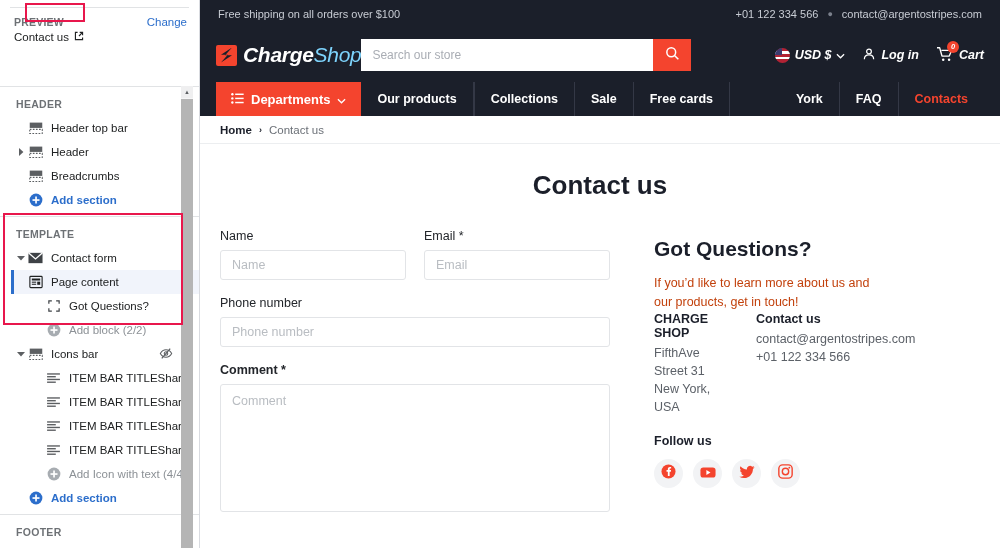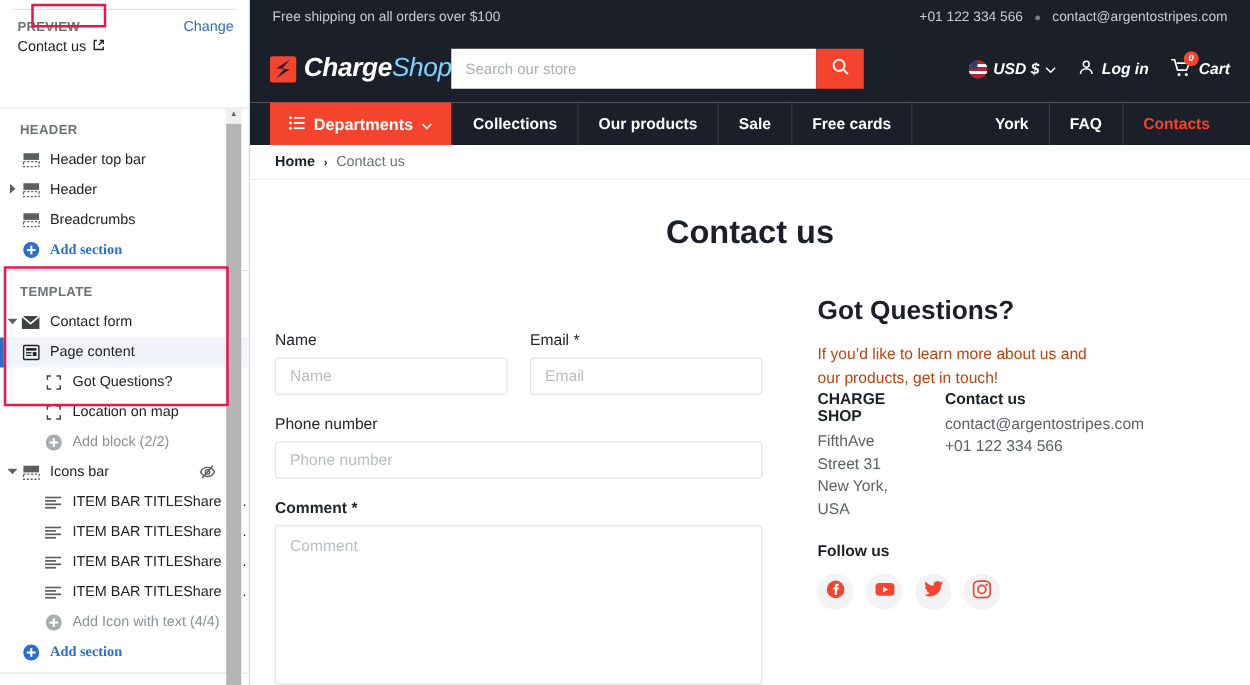--- a/index.html
+++ b/index.html
@@ -40,32 +40,32 @@
   }
   .grp-label {
     font-size: 10.5px; font-weight: 700; color: #6d7175;
     letter-spacing: .3px; padding: 11px 0 6px 16px;
   }
   .grp-sep { height: 1px; background: #e1e3e5; margin: 4px 0 0 0; }
 
   .row {
     display: flex; align-items: center; height: 24px;
     font-size: 11.5px; color: #202223; cursor: pointer;
-    padding-left: 16px; position: relative;
+    padding-left: 16px; position: relative; margin-left: 11px;
   }
   .row.indent1 { padding-left: 34px; }
   .row.selected { background: #f1f4fb; }
   .row.selected::before {
     content: ""; position: absolute; left: 0; top: 0; bottom: 0;
     width: 3px; background: #2c6ecb;
   }
   .row .ico { width: 17px; display: flex; align-items: center; justify-content: center; margin-right: 7px; flex: 0 0 17px; }
   .row .lbl { white-space: nowrap; overflow: hidden; text-overflow: ellipsis; }
   .row .lbl.muted { color: #8c9196; }
-  .row .lbl.link { color: #2c6ecb; font-weight: 600; font-family: Liberation Serif, serif; }
+  .row .lbl.link { color: #2c6ecb; font-weight: 600; }
   .caret {
     position: absolute; width: 10px; text-align: center;
     font-size: 7px; color: #5c5f62;
   }
   .caret.l0 { left: 5px; }
   .eye-off { position: absolute; right: 26px; top: 5px; }
 
   
   .hl { position: absolute; border: 2px solid #e8174c; pointer-events: none; z-index: 40; }
 
@@ -169,21 +169,21 @@
   .crumb-sep { color: #1b1f2a; font-size: 9px; font-weight: 700; }
   .crumb-cur { color: #6b7077; }
 
   .page { padding: 20px 20px 0 20px; }
   .page-title {
     text-align: center; font-size: 26px; font-weight: 700;
     color: #1b1f2a; margin: 6px 0 28px 0;
   }
   .content { display: flex; gap: 44px; padding: 0 0 0 0; }
   .form-col { width: 390px; flex: 0 0 390px; }
-  .frow { display: flex; gap: 18px; margin-top: 36px; }
+  .frow { display: flex; gap: 18px; }
   .fgroup { margin-bottom: 16px; }
   .fgroup.half { width: 186px; flex: 0 0 186px; }
   .flabel { font-size: 12.5px; color: #23262b; margin-bottom: 7px; display: block; }
   .flabel.req { font-weight: 700; }
   .finput {
     width: 100%; height: 30px; border: 1px solid #e2e4e7;
     border-radius: 3px; padding: 0 11px; font-size: 12.5px;
     color: #333; outline: none; background: #fff;
     font-family: "Liberation Sans", sans-serif;
   }
@@ -304,28 +304,20 @@
           </span>
           <span class="lbl">Page content</span>
         </div>
         <div class="row indent1">
           <span class="ico">
             <svg width="12" height="12" viewBox="0 0 14 14">
               <path d="M1 4.5V1h3.5M9.5 1H13v3.5M13 9.5V13H9.5M4.5 13H1V9.5" fill="none" stroke="#3e4246" stroke-width="1.4"></path>
             </svg>
           </span>
           <span class="lbl">Got Questions?</span>
-        </div>
-        <div class="row indent1">
-          <span class="ico">
-            <svg width="12" height="12" viewBox="0 0 14 14">
-              <path d="M1 4.5V1h3.5M9.5 1H13v3.5M13 9.5V13H9.5M4.5 13H1V9.5" fill="none" stroke="#3e4246" stroke-width="1.4"></path>
-            </svg>
-          </span>
-          <span class="lbl">Location on map</span>
         </div>
         <div class="row indent1">
           <span class="ico" style="color: rgb(167, 172, 177);">
             <svg width="14" height="14" viewBox="0 0 16 16">
               <circle cx="8" cy="8" r="7.3" fill="currentColor"></circle>
               <rect x="4" y="7.1" width="8" height="1.9" fill="#fff"></rect>
               <rect x="7.1" y="4" width="1.9" height="8" fill="#fff"></rect>
             </svg>
           </span>
           <span class="lbl muted">Add block (2/2)</span>
@@ -501,22 +493,22 @@
           </svg>
         </span>
         <span>Departments</span>
         <span>
           <svg width="9" height="6" viewBox="0 0 10 6">
               <path d="M1 1l4 4 4-4" fill="none" stroke="#fff" stroke-width="1.4"></path>
             </svg>
         </span>
       </div>
       <div class="nav-items" id="nav-left">
+          <div class="nav-item">Our products</div>
           <div class="nav-item first">Collections</div>
-          <div class="nav-item">Our products</div>
           <div class="nav-item">Sale</div>
           <div class="nav-item">Free cards</div>
         </div>
       <div class="nav-right" id="nav-right">
           <div class="nav-item">York</div>
           <div class="nav-item">FAQ</div>
           <div class="nav-item accent">Contacts</div>
         </div>
     </div>
 

